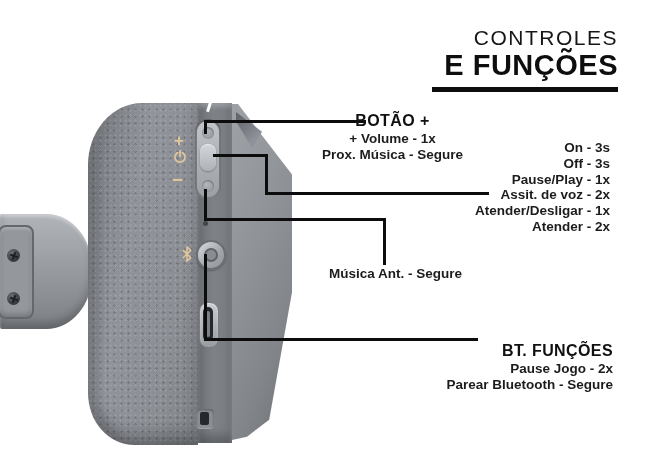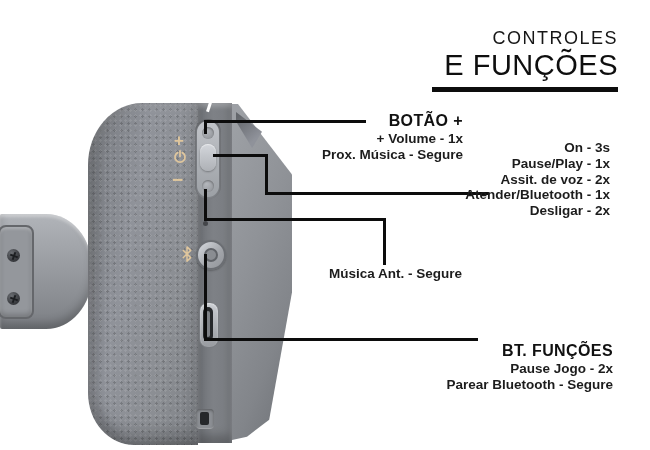--- a/index.html
+++ b/index.html
@@ -1,29 +1,29 @@
 <!DOCTYPE html>
 <html><head>
 <meta charset="utf-8">
 <style>
   html,body{margin:0;padding:0;background:#fff;}
   .stage{position:relative;width:650px;height:450px;background:#fff;overflow:hidden;
          font-family:"Liberation Sans","DejaVu Sans",sans-serif;color:#1a1a1a;}
 
   
   .title-block{position:absolute;top:26px;right:32px;text-align:right;z-index:6;}
-  .title-line1{font-size:18px;font-weight:400;letter-spacing:1.5px;color:#161616;line-height:24px;}
-  .title-line2{font-size:29px;font-weight:400;letter-spacing:.5px;color:#0e0e0e;line-height:31px;}
+  .title-line1{font-size:21px;font-weight:400;letter-spacing:1.5px;color:#161616;line-height:24px;}
+  .title-line2{font-size:29px;font-weight:700;letter-spacing:.5px;color:#0e0e0e;line-height:31px;}
   .title-underline{margin-top:6px;margin-left:auto;width:186px;height:5px;background:#0d0d0d;}
 
   
   .callout{position:absolute;text-align:right;z-index:6;}
   .c-title{font-size:16px;font-weight:700;letter-spacing:.4px;color:#111;line-height:21px;}
   .c-item{font-size:13.5px;font-weight:700;color:#1c1c1c;line-height:15.8px;}
-  .co-plus{top:110px;right:187px;}
+  .co-plus{top:110px;right:187px;text-align:center;}
   .co-power{top:140px;right:40px;}
   .co-minus{top:266px;right:188px;}
   .co-func{top:340px;right:37px;}
 
   
   .ln{position:absolute;background:#0c0c0c;z-index:5;}
   .lnAv{left:204px;top:120px;width:3px;height:14px;}
   .lnAh{left:204px;top:120px;width:162px;height:3px;}
   .lnBh1{left:213px;top:154px;width:55px;height:3px;}
   .lnBv{left:265px;top:154px;width:3px;height:41px;}
@@ -181,24 +181,25 @@
   </div>
 
   <div class="callout co-plus">
     <div class="c-title">BOTÃO +</div>
     <div class="c-item">+ Volume - 1x</div>
     <div class="c-item">Prox. Música - Segure</div>
   </div>
 
   <div class="callout co-power">
     <div class="c-item">On - 3s</div>
+    <div class="c-item">Off - 3s</div>
     <div class="c-item">Pause/Play - 1x</div>
     <div class="c-item">Assit. de voz - 2x</div>
-    <div class="c-item">Atender/Bluetooth - 1x</div>
-    <div class="c-item">Desligar - 2x</div>
+    <div class="c-item">Atender/Desligar - 1x</div>
+    <div class="c-item">Atender - 2x</div>
   </div>
 
   <div class="callout co-minus">
     <div class="c-item">Música Ant. - Segure</div>
   </div>
 
   <div class="callout co-func">
     <div class="c-title">BT. FUNÇÕES</div>
     <div class="c-item">Pause Jogo - 2x</div>
     <div class="c-item">Parear Bluetooth - Segure</div>

